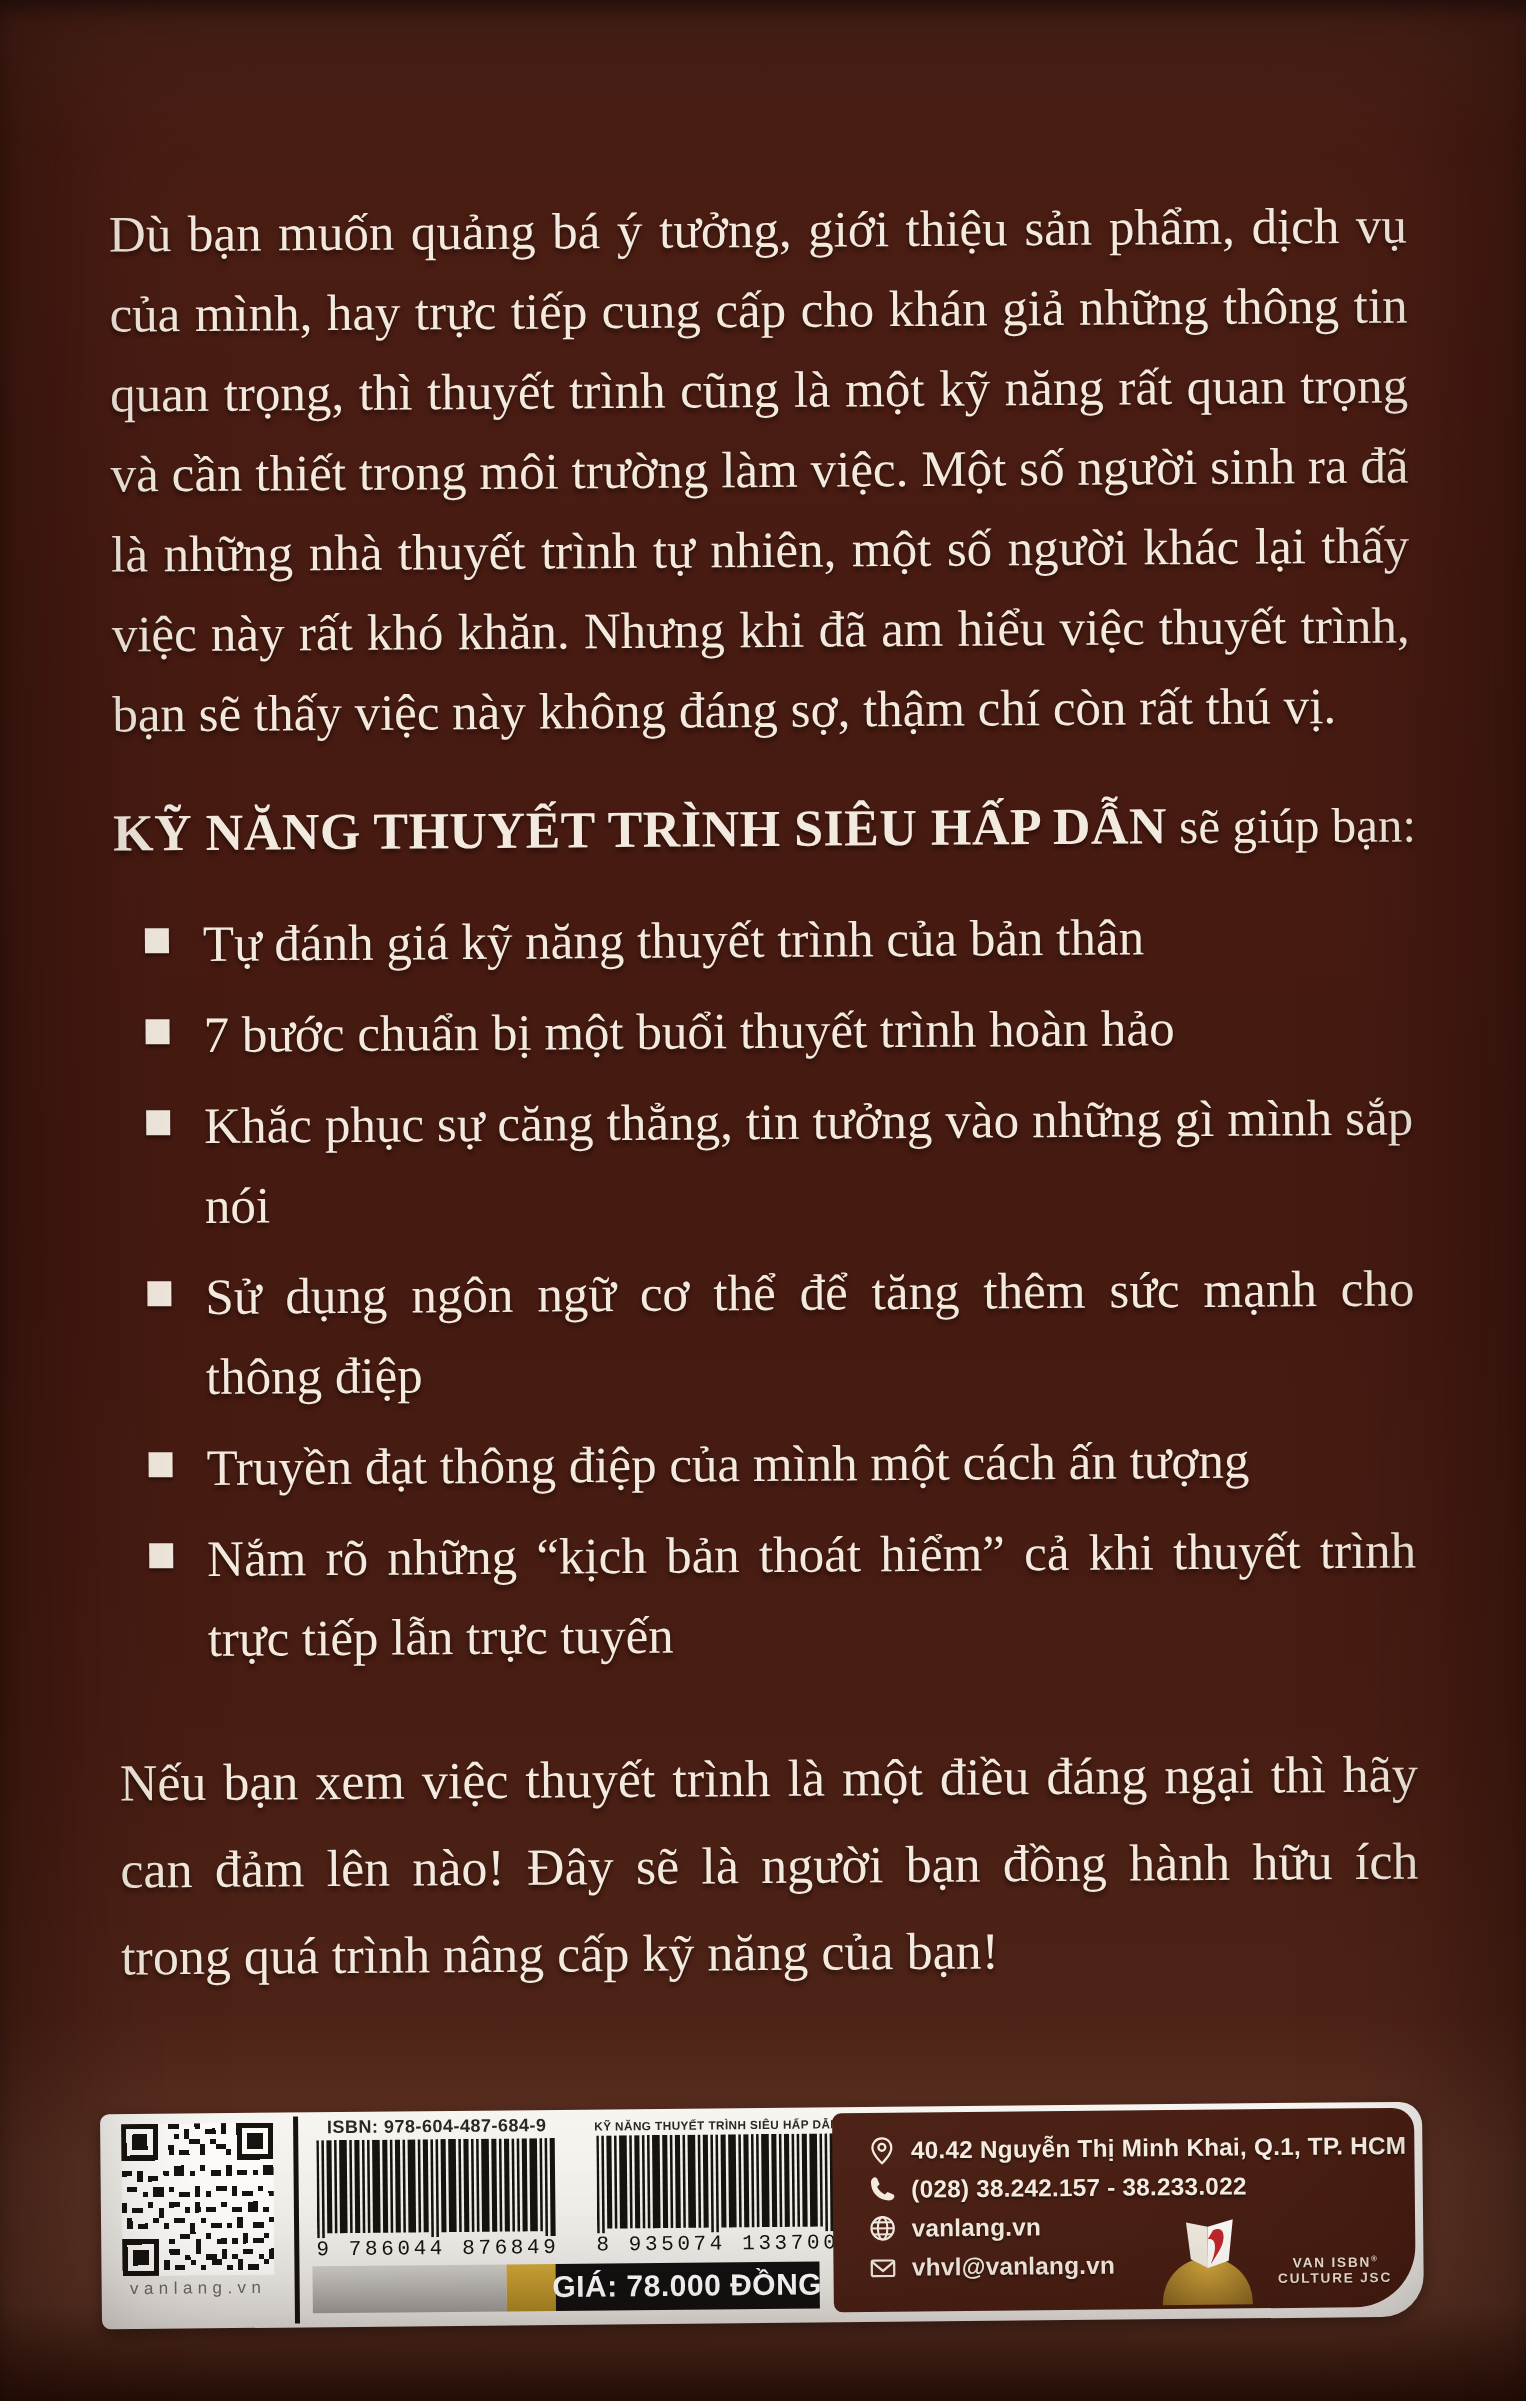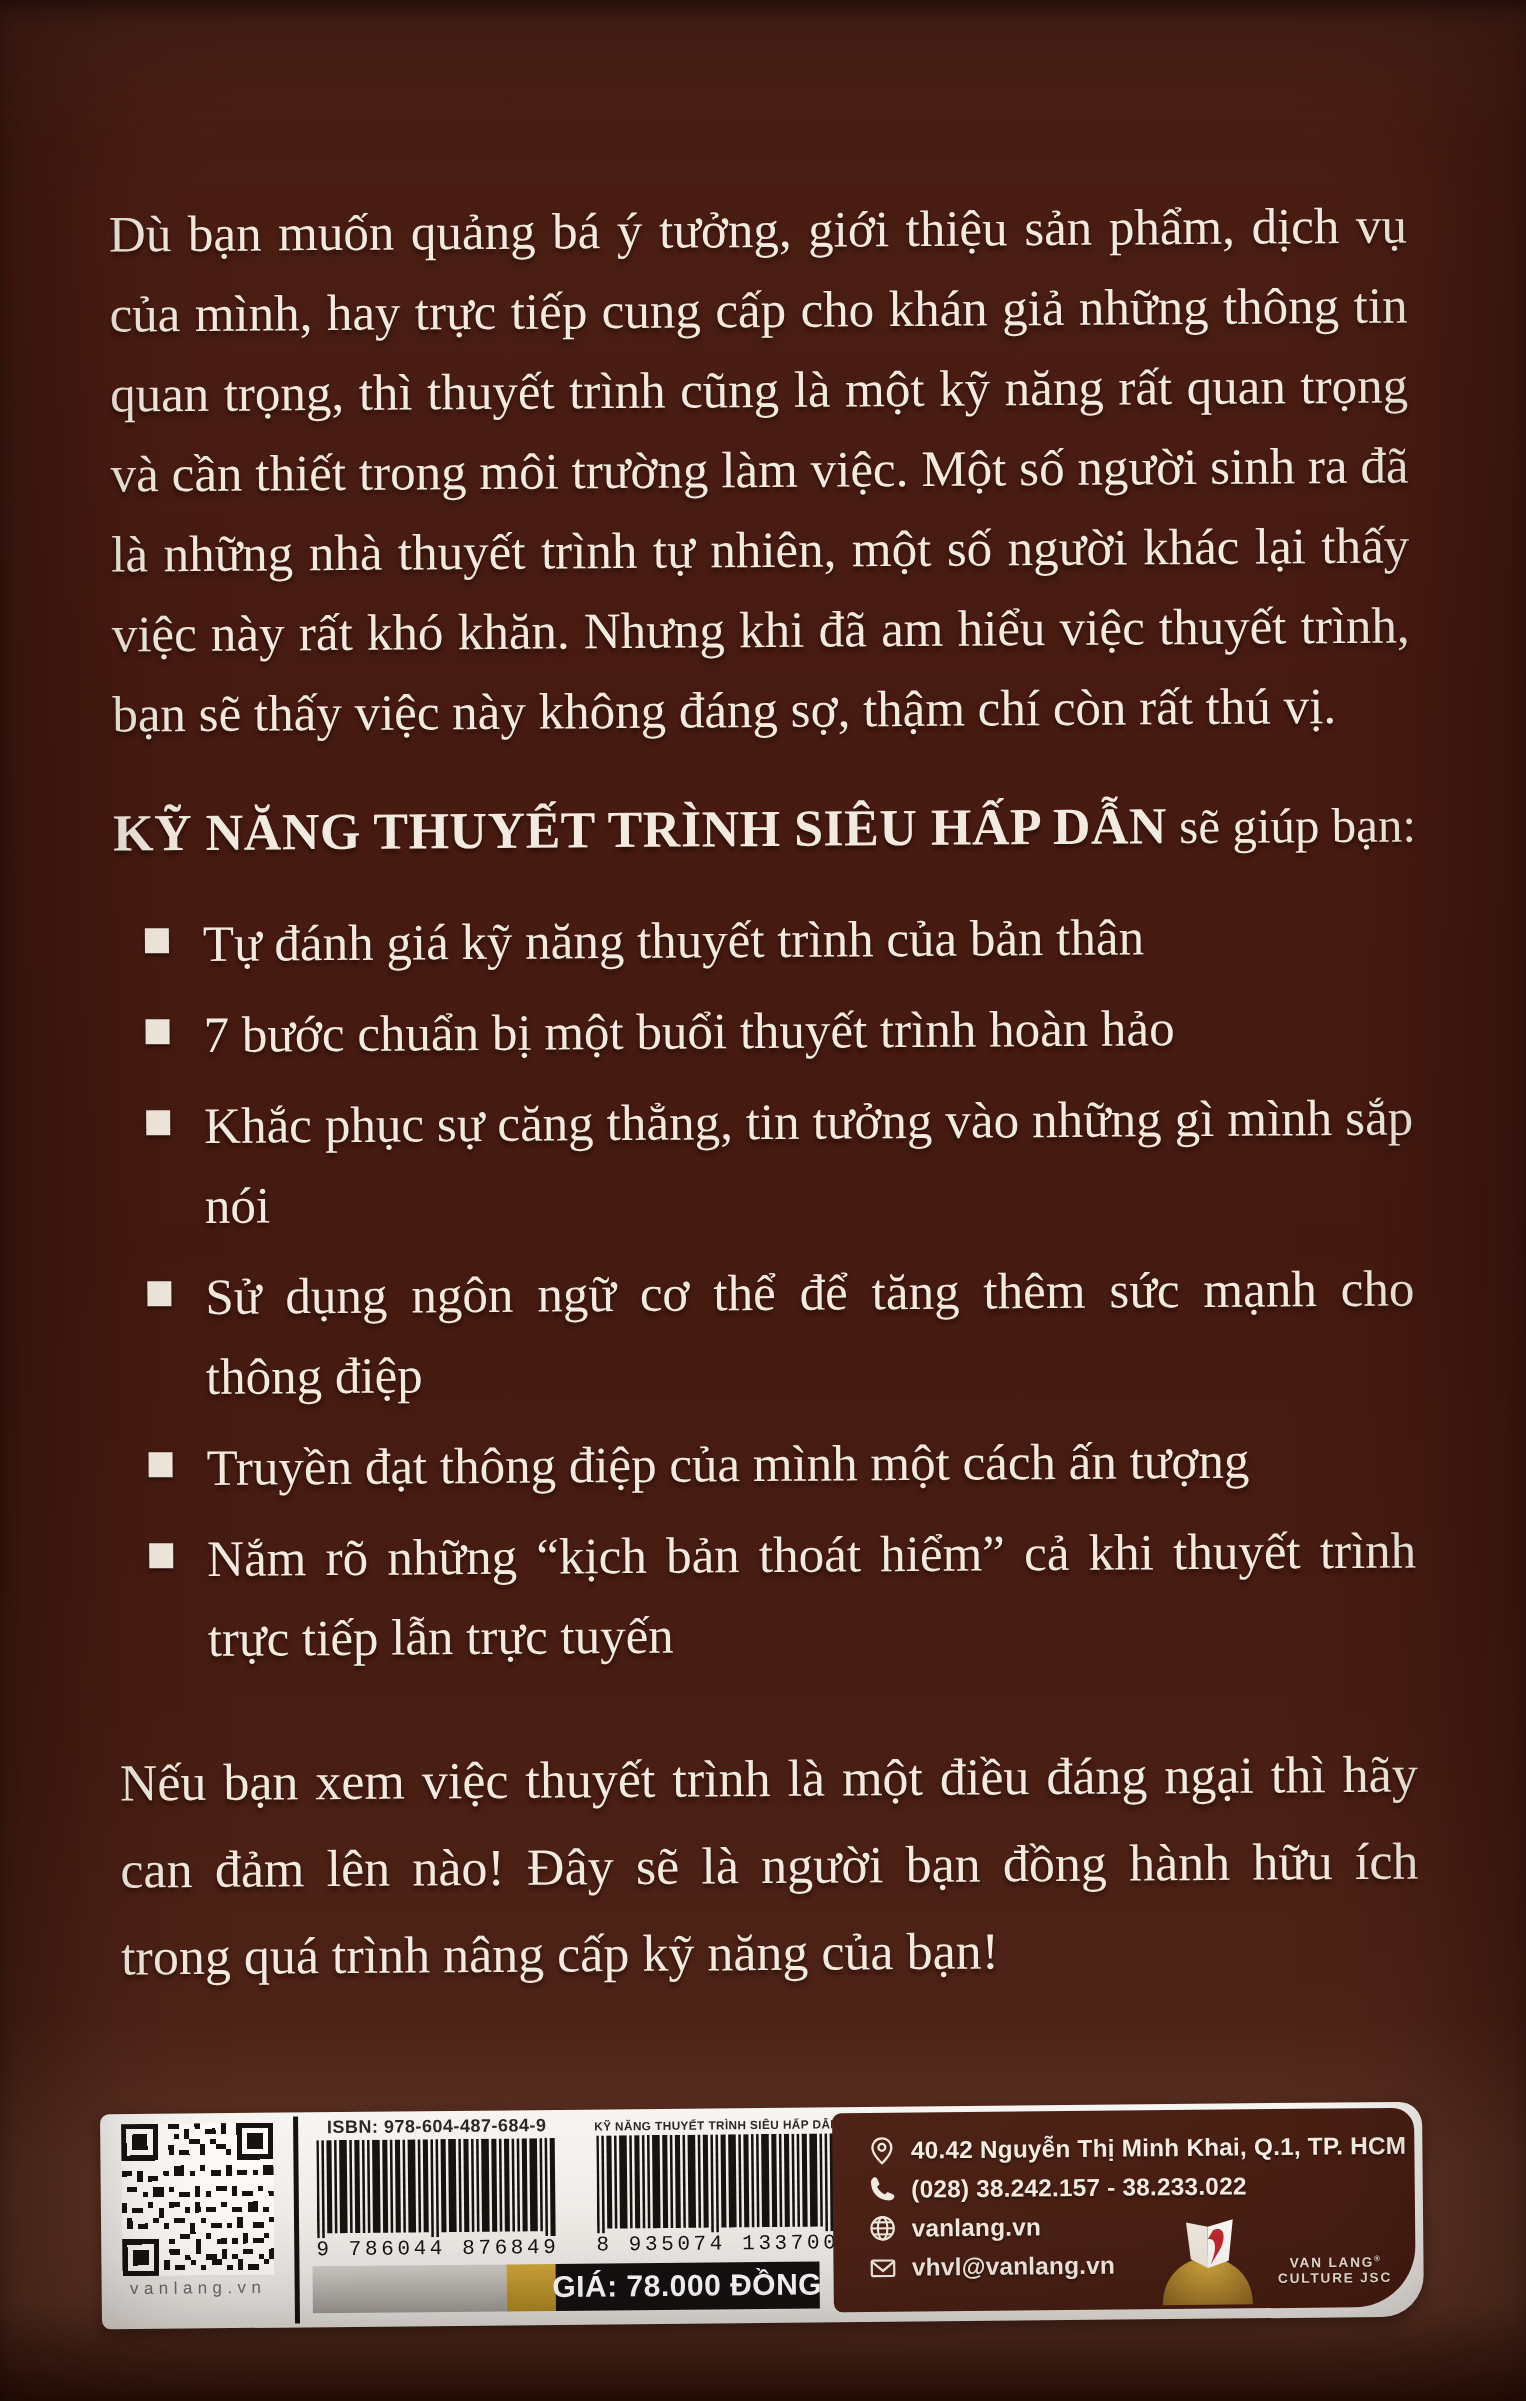--- a/index.html
+++ b/index.html
@@ -349,19 +349,19 @@
 
       <div class="publisher-logo">
         <div class="logo-dome"></div>
         <svg class="logo-book" viewBox="0 0 76 70">
           <path d="M38 10 L66 2 L61 48 L38 56 Z" fill="#fbf9f5"></path>
           <path d="M38 10 L14 5 L19 46 L38 56 Z" fill="#efe8dd"></path>
           <path d="M44 14 C56 8 60 22 50 38 L41 52 C49 34 47 22 38 24 Z" fill="#c0272d"></path>
         </svg>
       </div>
       <div class="publisher-name">
-        <span>VAN LANG</span><span class="reg">®</span><br>
+        <span>VAN ISBN</span><span class="reg">®</span><br>
         <span>CULTURE JSC</span>
       </div>
     </div>
   </div>
 </div>
 
 
 </body></html>

